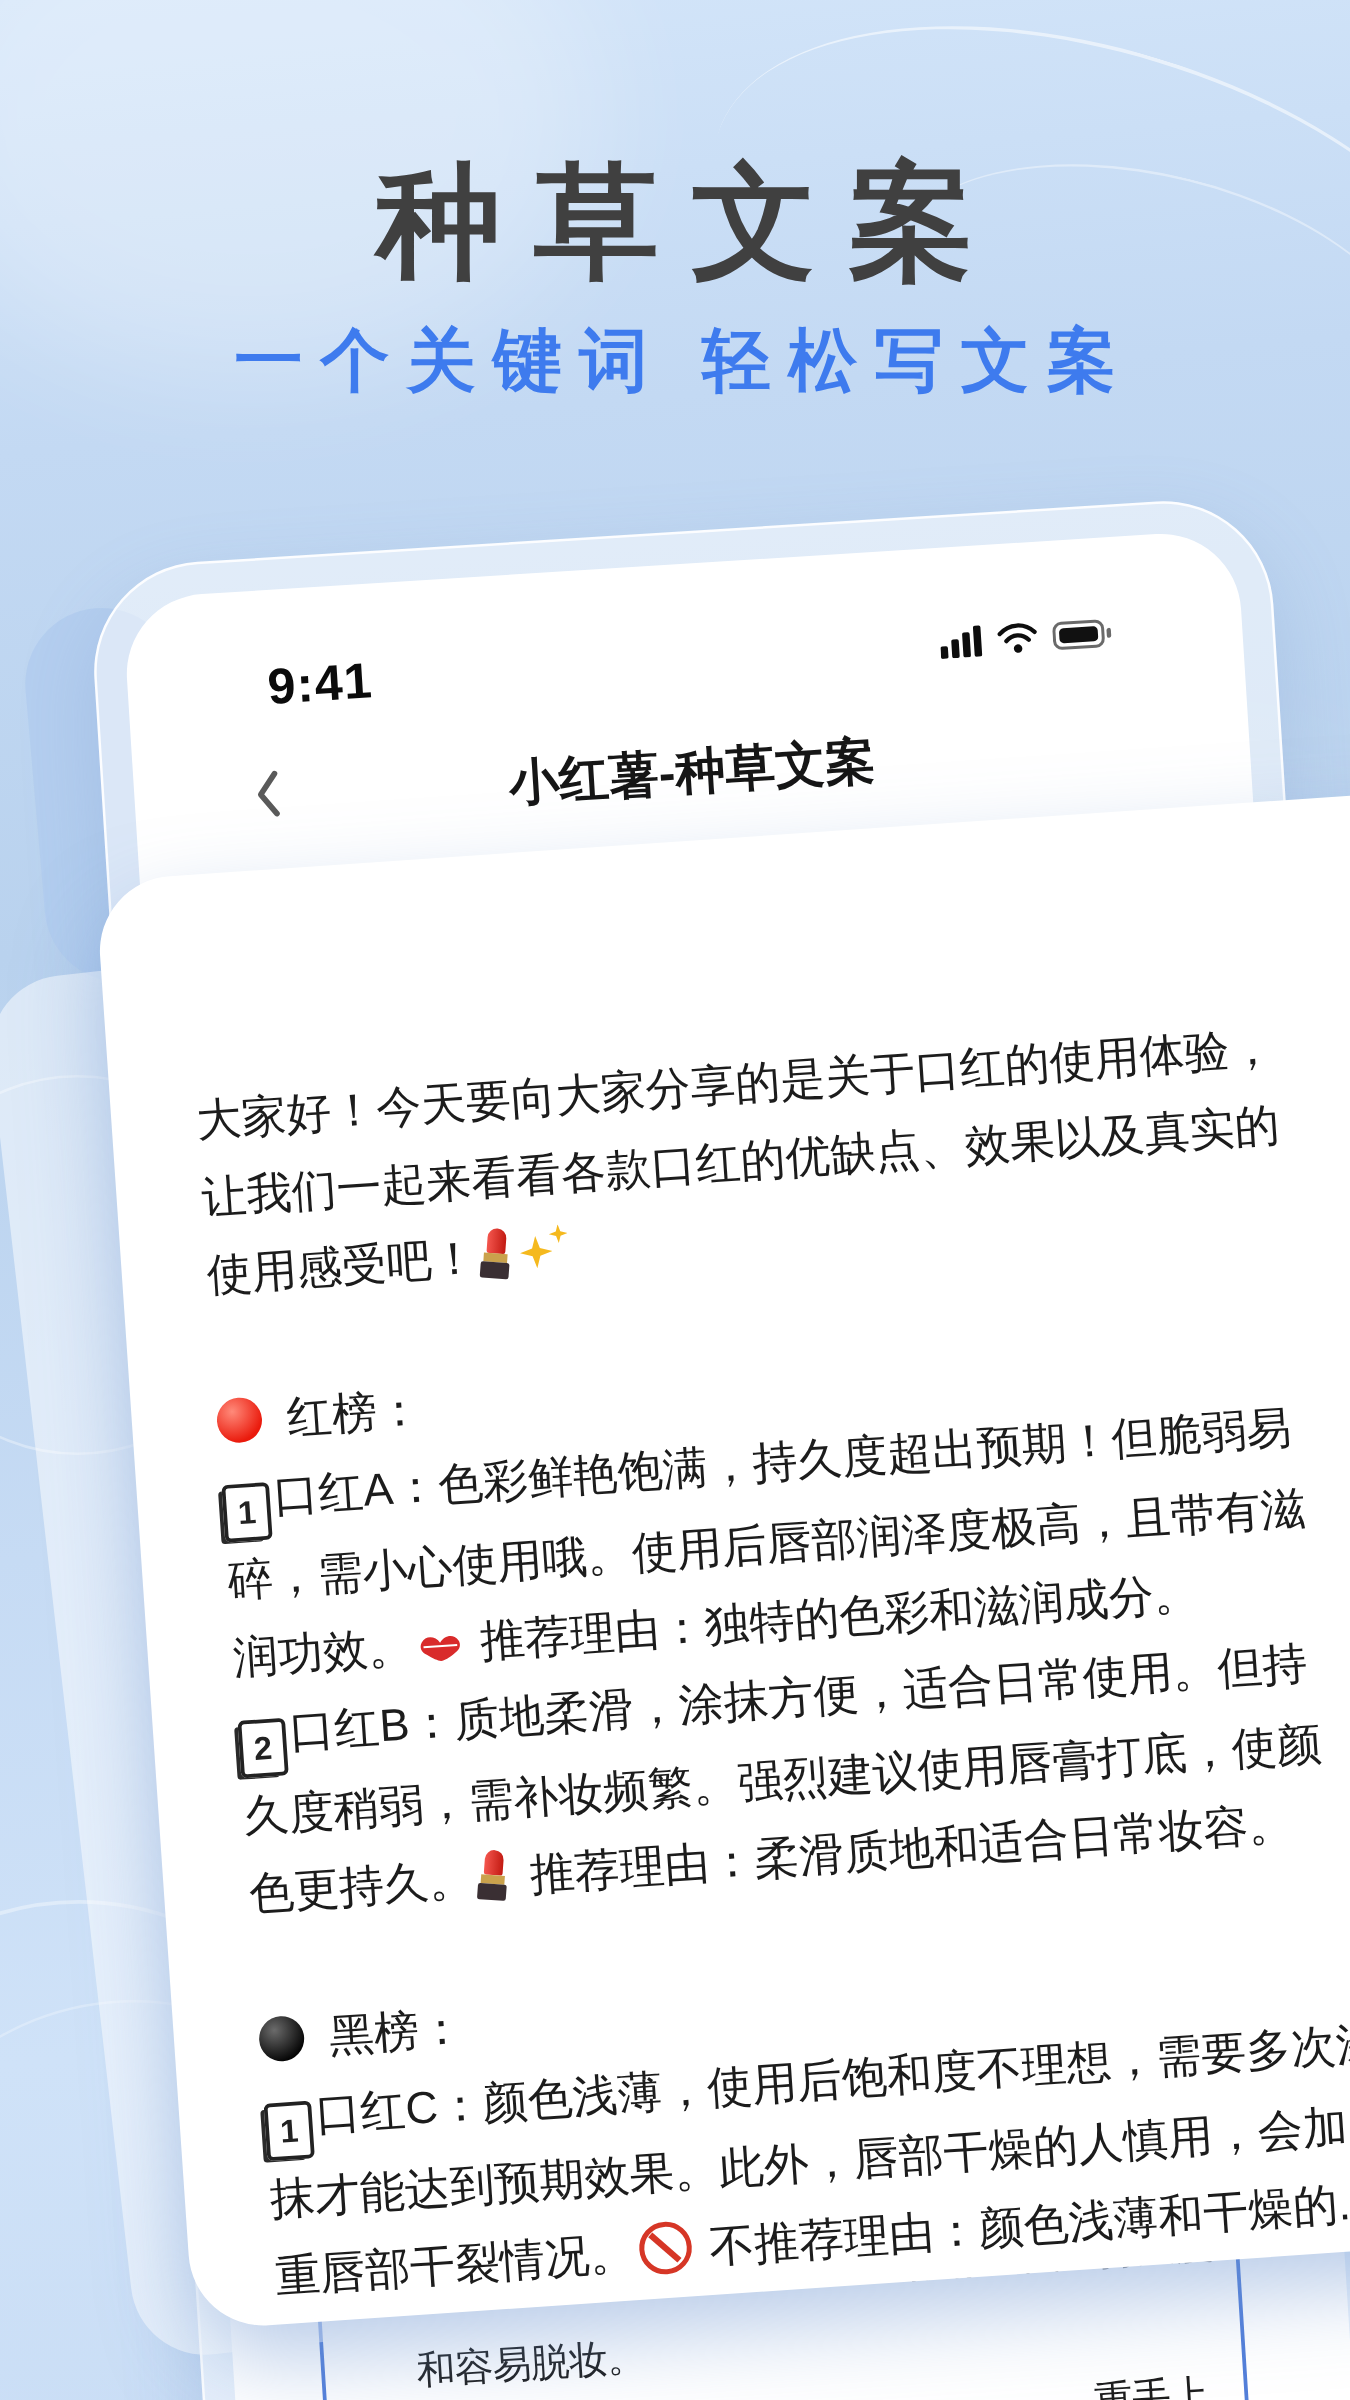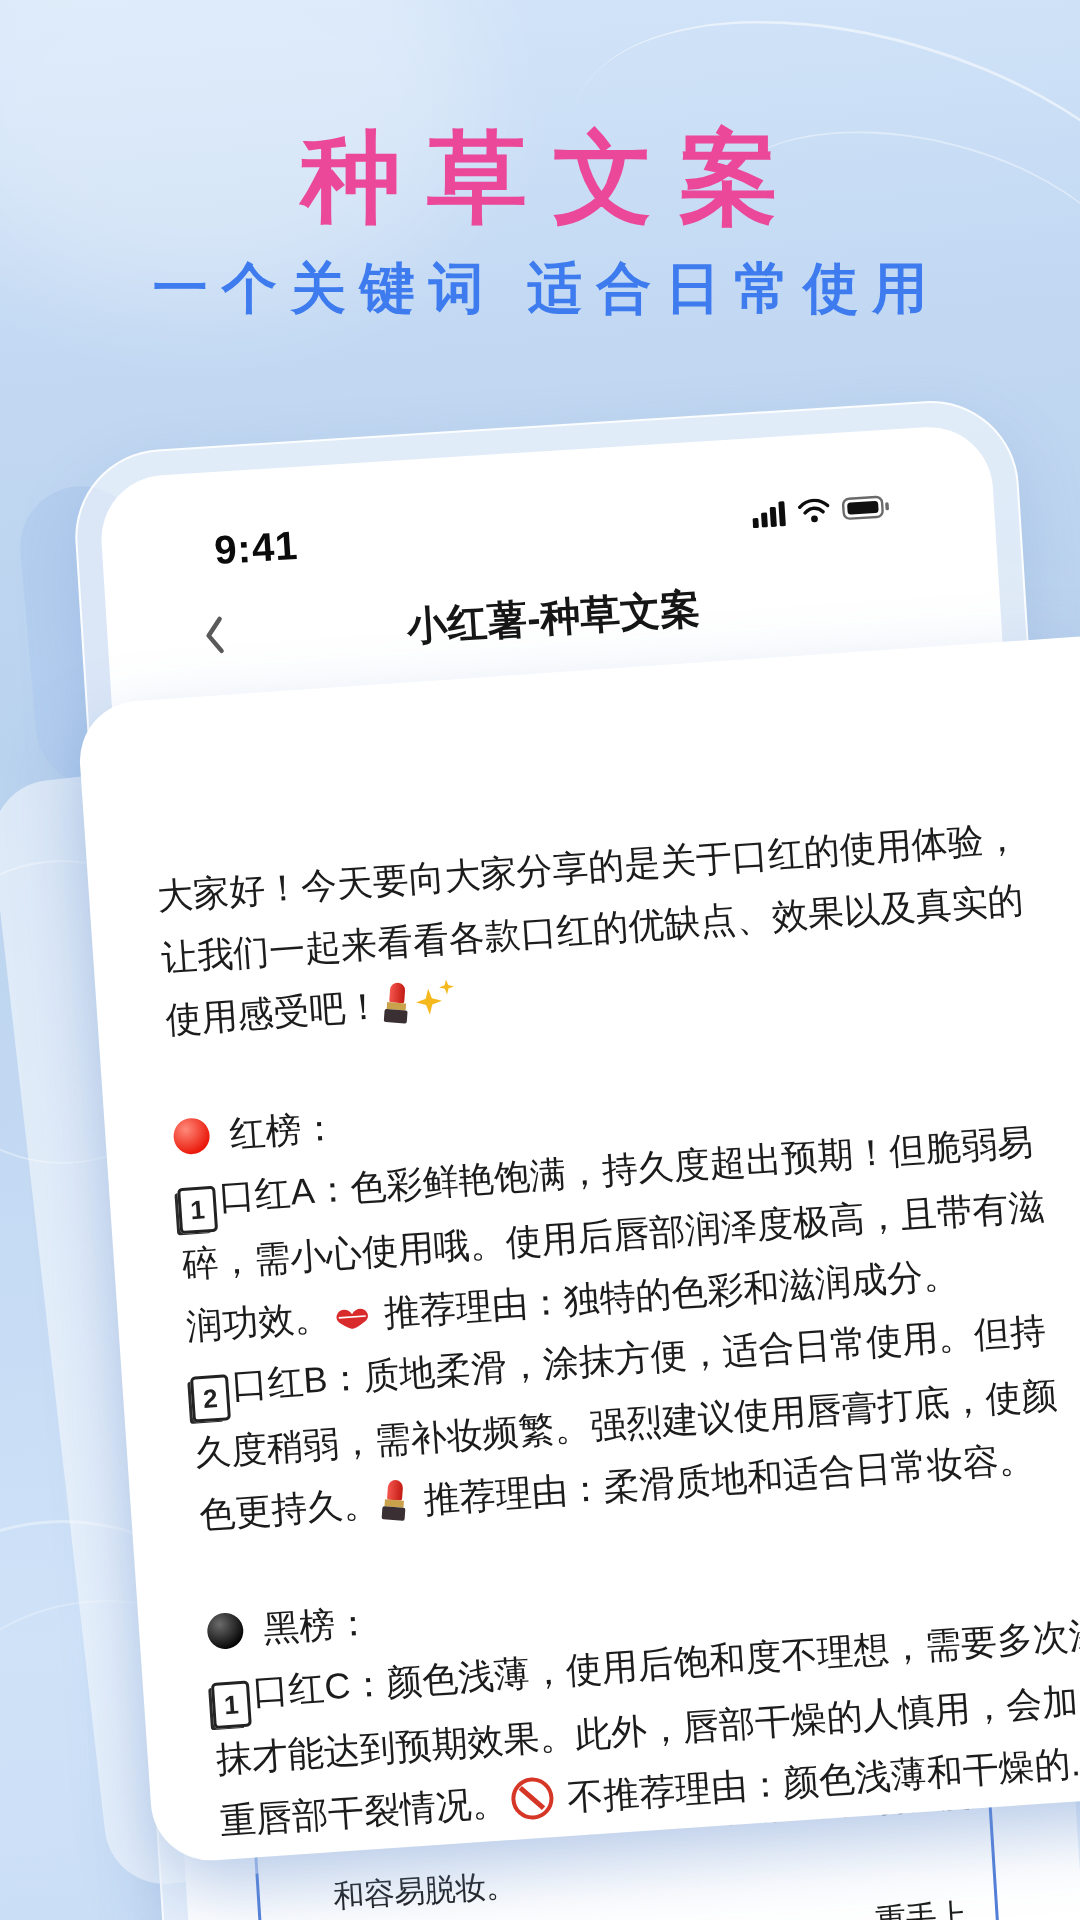--- a/index.html
+++ b/index.html
@@ -23,21 +23,21 @@
   .ring1{top:860px;left:-90px;width:300px;height:300px;border-radius:50%;
          border:2px solid rgba(255,255,255,.35);}
   .ring2{top:1520px;left:-160px;width:440px;height:440px;border-radius:50%;
          border:3px solid rgba(255,255,255,.38);}
   .ring3{top:1600px;left:-110px;width:430px;height:430px;border-radius:50%;
          border:2px solid rgba(255,255,255,.28);}
 
   
   .hero-title{position:absolute;top:112px;left:0;width:1080px;text-align:center;
     font-size:100px;font-weight:800;letter-spacing:26px;padding-left:26px;box-sizing:border-box;
-    color:#ec4899;}
+    color:#404040;}
   .hero-sub{position:absolute;top:252px;left:0;width:1080px;text-align:center;
     font-size:55px;font-weight:700;letter-spacing:14px;padding-left:14px;box-sizing:border-box;
     color:#3E7BEE;}
 
   
   .phone-tab-left{position:absolute;left:28px;top:486px;width:122px;height:300px;
     border-radius:64px;background:#b2cdee;opacity:.9;transform:rotate(-5deg);}
   .phone-wrap{position:absolute;left:70px;top:455px;width:945px;height:1530px;
     transform:rotate(-3.6deg);transform-origin:0 0;}
   .phone-frame{position:absolute;inset:0;background:rgba(255,255,255,.52);
@@ -110,21 +110,21 @@
 
   <div class="decor blob1"></div>
   <div class="decor blob2"></div>
   <div class="decor streak1"></div>
   <div class="decor streak2"></div>
   <div class="decor ring1"></div>
   <div class="decor ring2"></div>
   <div class="decor ring3"></div>
 
   <div class="hero-title">种草文案</div>
-  <div class="hero-sub">一个关键词 适合日常使用</div>
+  <div class="hero-sub">一个关键词 轻松写文案</div>
 
   <div class="phone-tab-left"></div>
 
   <div class="phone-wrap">
     <div class="phone-frame"></div>
     <div class="phone-screen">
 
       <div class="statusbar">
         <span class="time">9:41</span>
         <span class="sicons">

